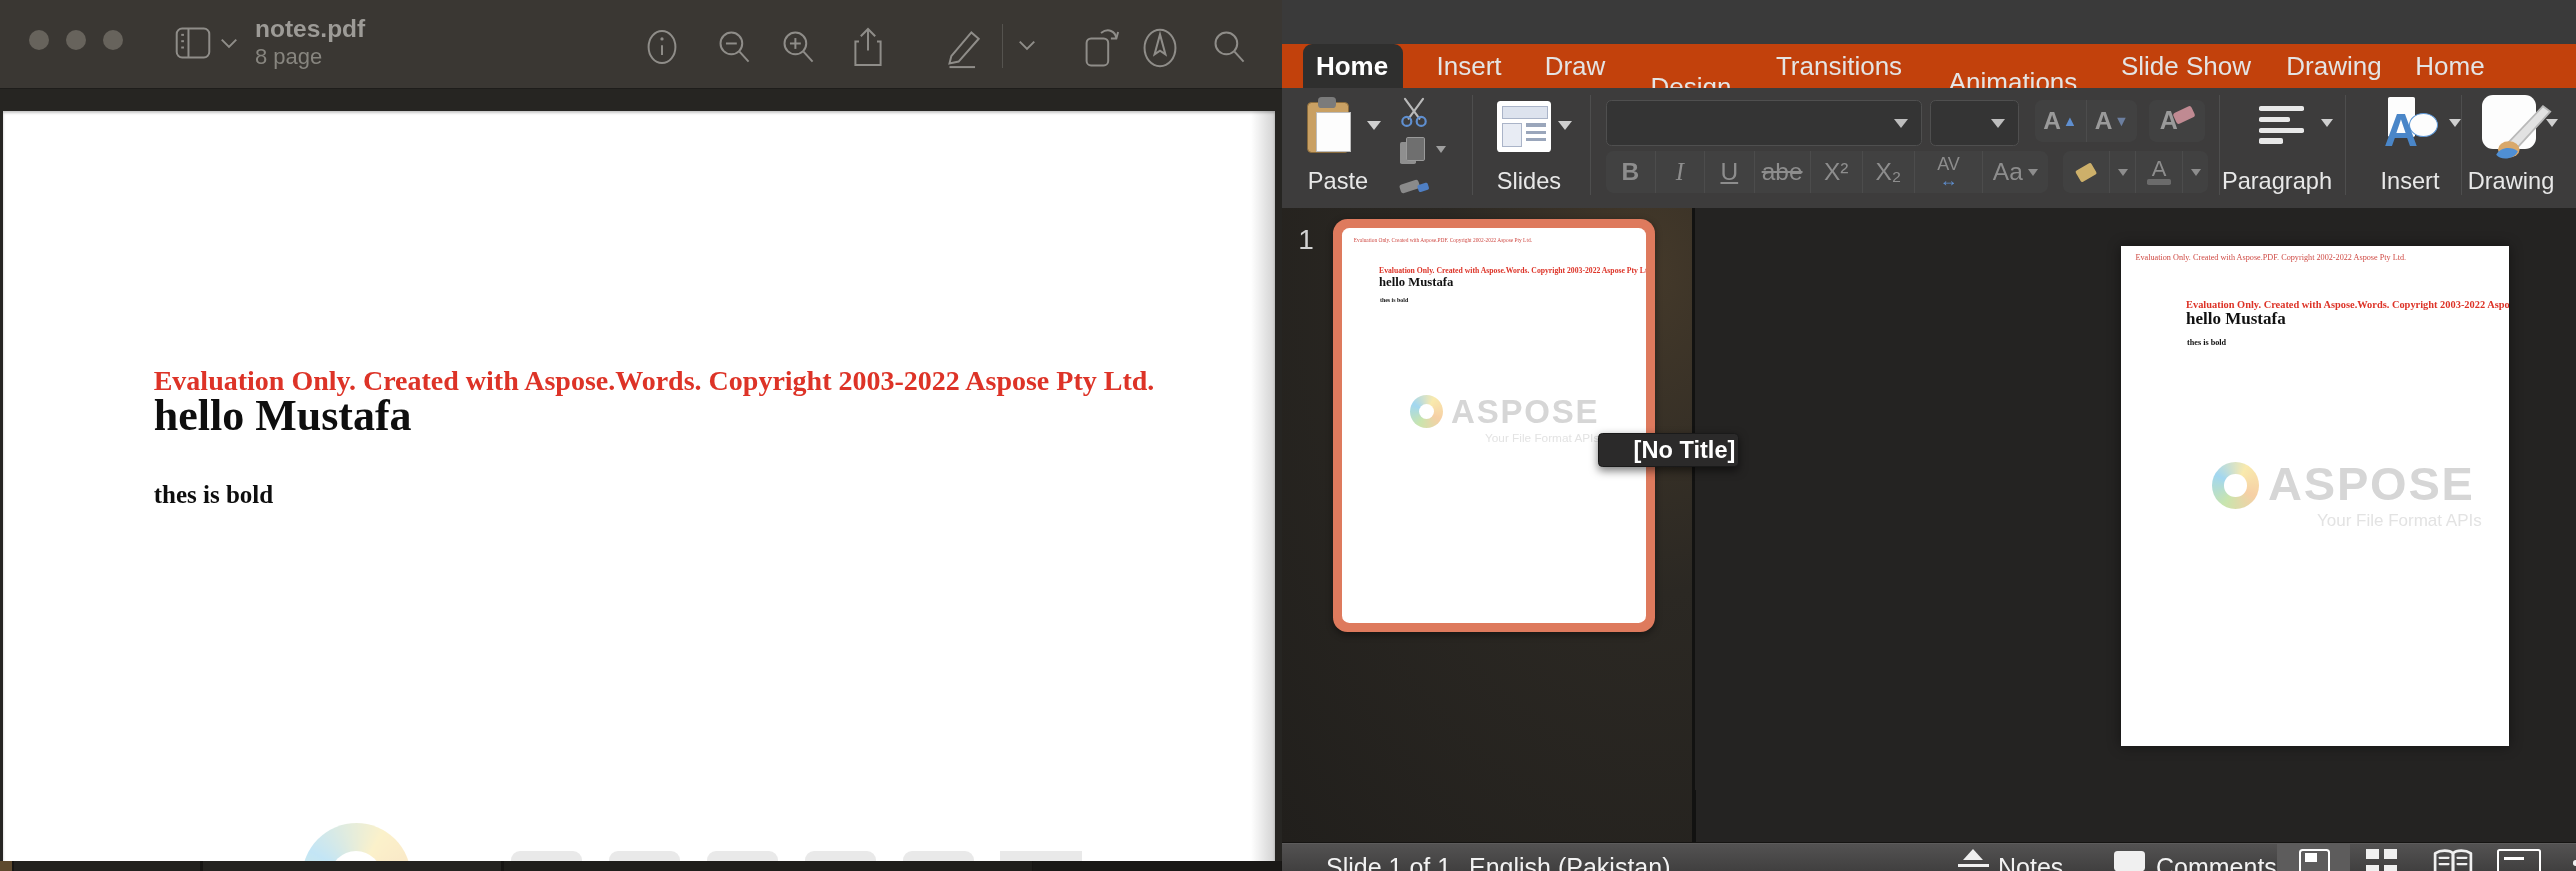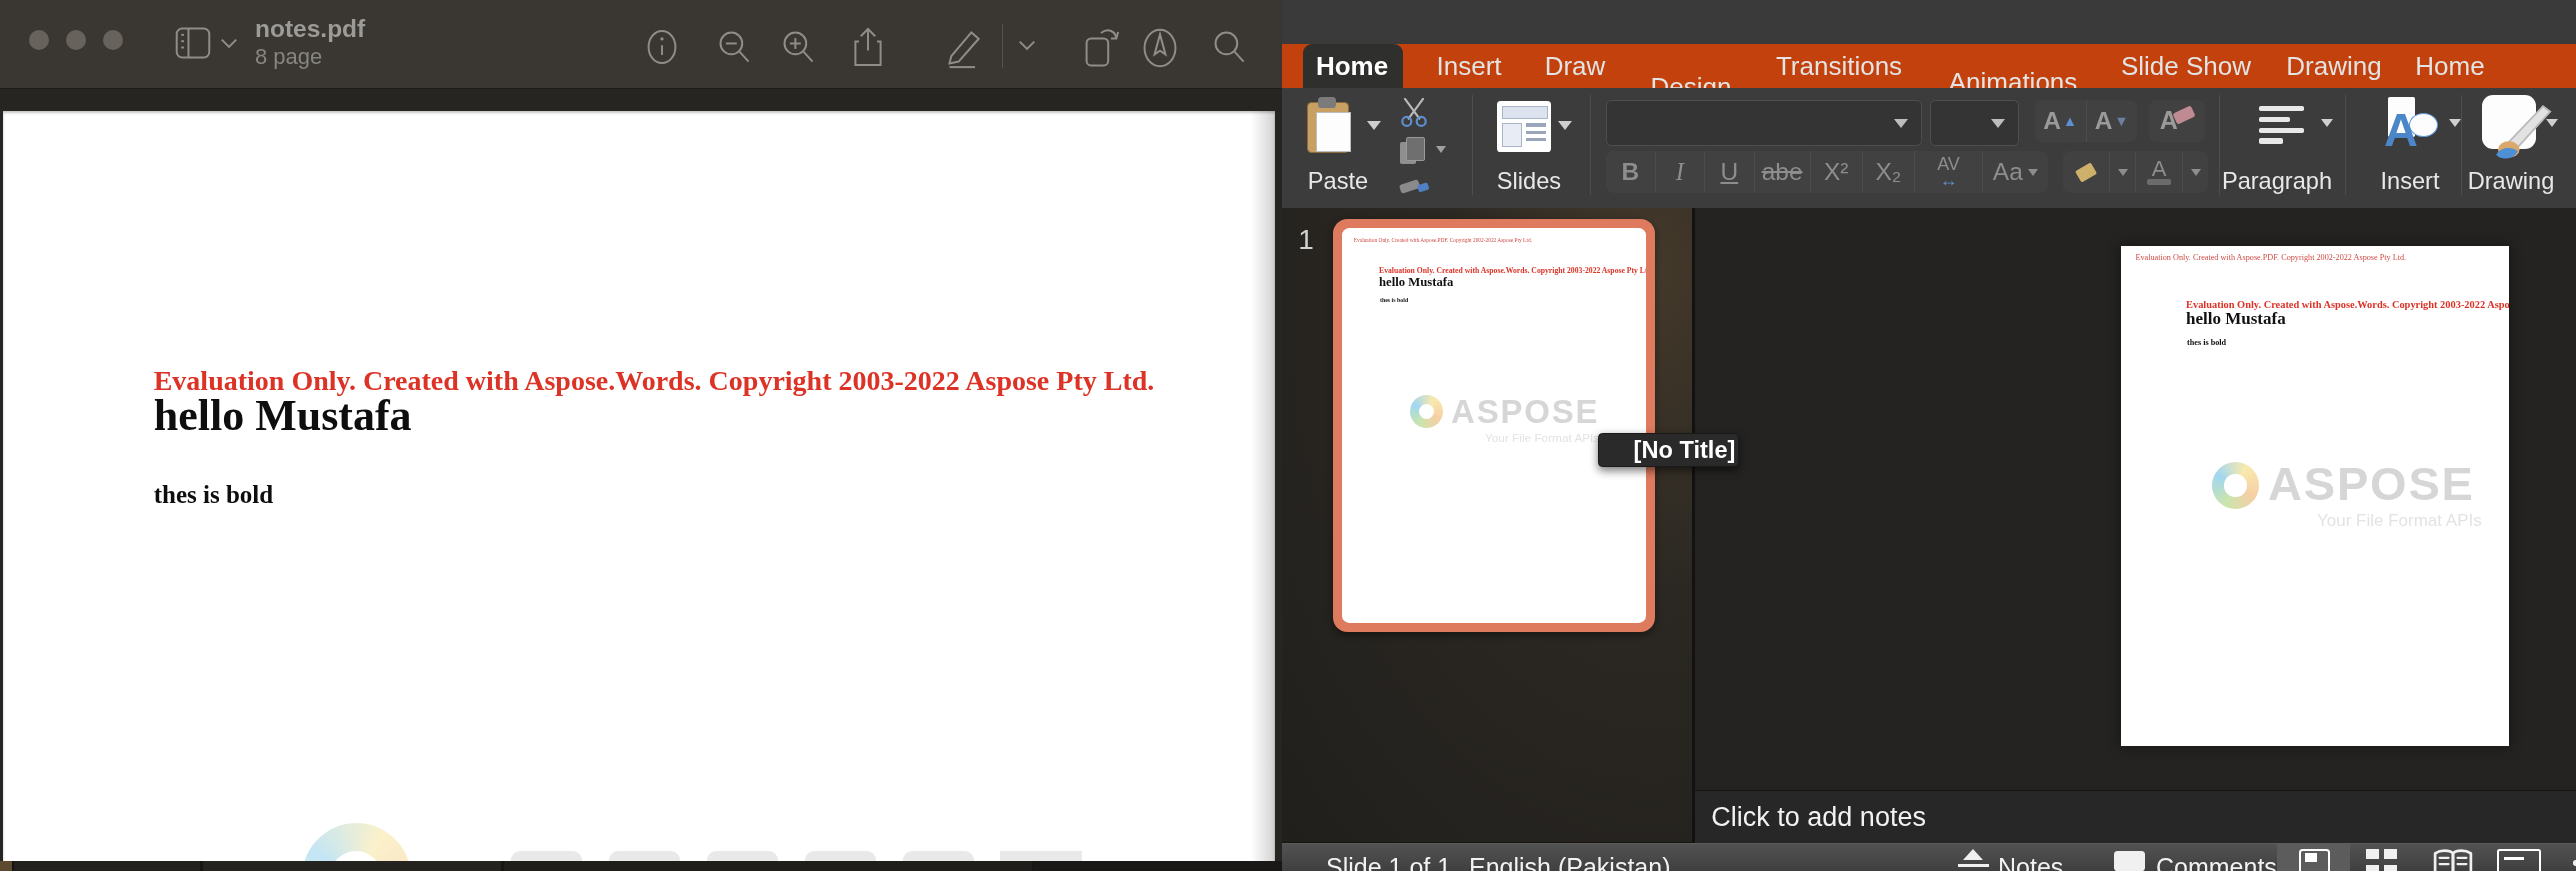--- a/index.html
+++ b/index.html
@@ -309,23 +309,20 @@
         <div class="doc-serif" style="position:absolute;left:65px;top:63px;font-size:17px;color:#111;">hello Mustafa</div>
         <div class="doc-serif" style="position:absolute;left:66px;top:92px;font-size:8.2px;color:#111;">thes is bold</div>
         <div class="wm-swirl" style="left:91px;top:216px;width:47px;height:47px;opacity:.55;"></div>
         <div class="wm-text" style="left:147px;top:210px;font-size:47px;">ASPOSE</div>
         <div class="wm-tag" style="left:196px;top:265px;font-size:17px;">Your File Format APIs</div>
       </div>
     </div>
 
     <div class="tooltip" style="left:316px;top:225px;width:107px;height:32px;padding-left:32px;">[No Title]</div>
 
-    <div class="abs" style="left:413px;top:582px;width:881px;height:53px;background:#272727;border-top:1.8px solid #131313;">
-      <div style="position:absolute;left:16.3px;top:11px;color:#f2f2f2;font-size:27px;">Click to add notes</div>
-    </div>
   </div>
 
   <div class="abs statusbar">
     <div class="sb-text" style="left:44px;">Slide 1 of 1</div>
     <div class="sb-text" style="left:187px;">English (Pakistan)</div>
 
     <div class="abs" style="left:676px;top:5.4px;width:31px;height:23.6px;">
       <div style="position:absolute;left:5.4px;top:0;width:0;height:0;border-left:10px solid transparent;border-right:10px solid transparent;border-bottom:11px solid #f0f0f0;"></div>
       <div style="position:absolute;left:0;top:14.5px;width:31px;height:3.6px;background:#f0f0f0;"></div>
       <div style="position:absolute;left:0;top:22px;width:31px;height:3.6px;background:#f0f0f0;"></div>

